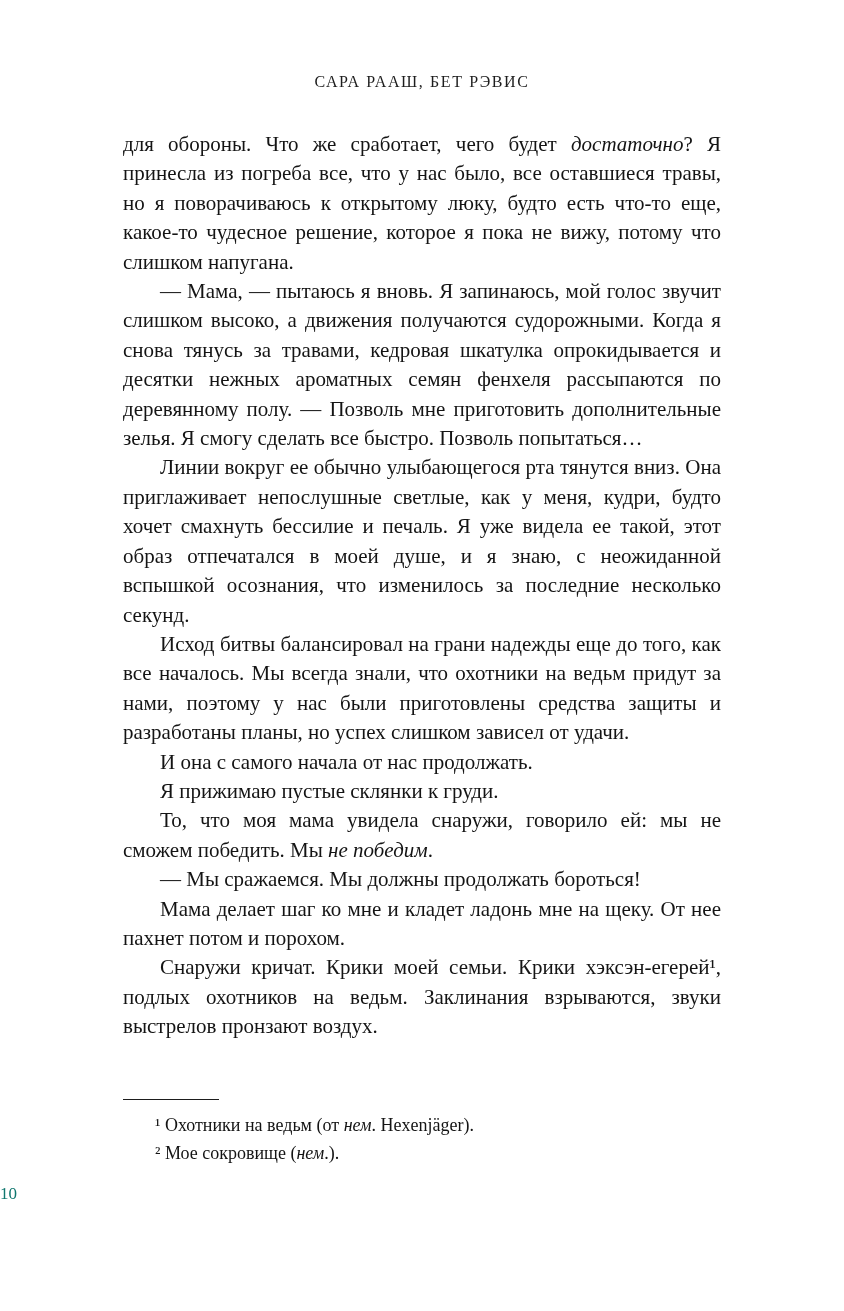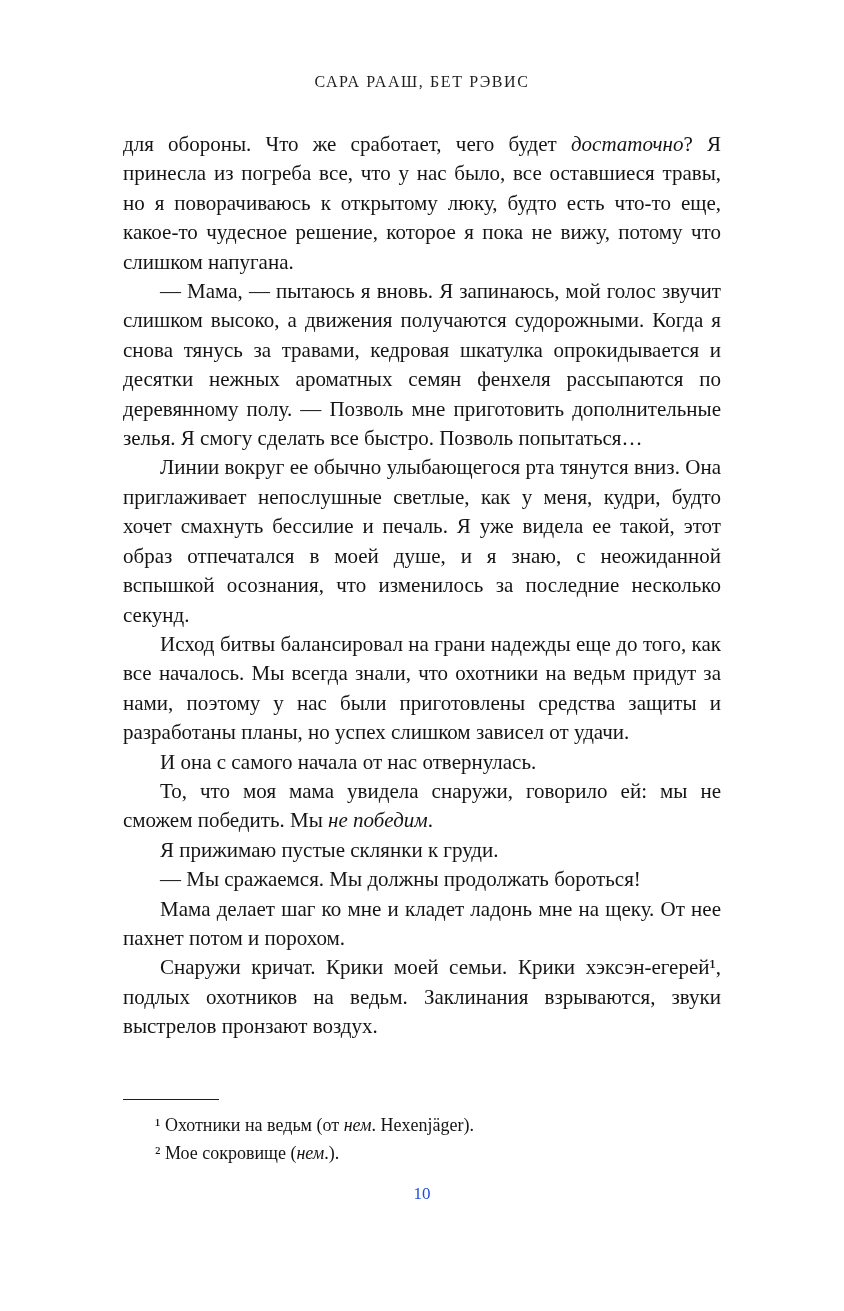--- a/index.html
+++ b/index.html
@@ -63,47 +63,47 @@
   }
   .footnote {
     margin: 0;
     text-indent: 32px;
   }
   .page-number {
     position: absolute;
     top: 1184px;
     left: 0;
     width: 100%;
-    text-align: center;
+    text-align: left;
     font-size: 17px;
-    color: #1d4ed8;
+    color: #0f766e;
   }
 </style>
 </head>
 <body>
 
 <div class="page">
 
   <div class="running-head">САРА РААШ, БЕТ РЭВИС</div>
 
   <div class="body-text">
 
     <p class="para no-indent"><span>для обороны. Что же сработает, чего будет </span><em>достаточно</em><span>? Я принесла из погреба все, что у нас было, все оставшиеся травы, но я поворачиваюсь к открытому люку, будто есть что-то еще, какое-то чудесное решение, которое я пока не вижу, потому что слишком напугана.</span></p>
 
     <p class="para"><span>— Мама, — пытаюсь я вновь. Я запинаюсь, мой голос звучит слишком высоко, а движения получаются судорожными. Когда я снова тянусь за травами, кедровая шкатулка опрокидывается и десятки нежных ароматных семян фенхеля рассыпаются по деревянному полу. — Позволь мне приготовить дополнительные зелья. Я смогу сделать все быстро. Позволь попытаться…</span></p>
 
     <p class="para"><span>Линии вокруг ее обычно улыбающегося рта тянутся вниз. Она приглаживает непослушные светлые, как у меня, кудри, будто хочет смахнуть бессилие и печаль. Я уже видела ее такой, этот образ отпечатался в моей душе, и я знаю, с неожиданной вспышкой осознания, что изменилось за последние несколько секунд.</span></p>
 
     <p class="para"><span>Исход битвы балансировал на грани надежды еще до того, как все началось. Мы всегда знали, что охотники на ведьм придут за нами, поэтому у нас были приготовлены средства защиты и разработаны планы, но успех слишком зависел от удачи.</span></p>
 
-    <p class="para"><span>И она с самого начала от нас отвернулась.</span></p>
+    <p class="para"><span>И она с самого начала от нас продолжать.</span></p>
+
+    <p class="para"><span>Я прижимаю пустые склянки к груди.</span></p>
 
     <p class="para"><span>То, что моя мама увидела снаружи, говорило ей: мы не сможем победить. Мы </span><em>не победим</em><span>.</span></p>
-
-    <p class="para"><span>Я прижимаю пустые склянки к груди.</span></p>
 
     <p class="para"><span>— Мы сражаемся. Мы должны продолжать бороться!</span></p>
 
     <p class="para"><span>Мама делает шаг ко мне и кладет ладонь мне на щеку. От нее пахнет потом и порохом.</span></p>
 
     <p class="para"><span>Снаружи кричат. Крики моей семьи. Крики хэксэн-егерей¹, подлых охотников на ведьм. Заклинания взрываются, звуки выстрелов пронзают воздух.</span></p>
 
 
   </div>
 

